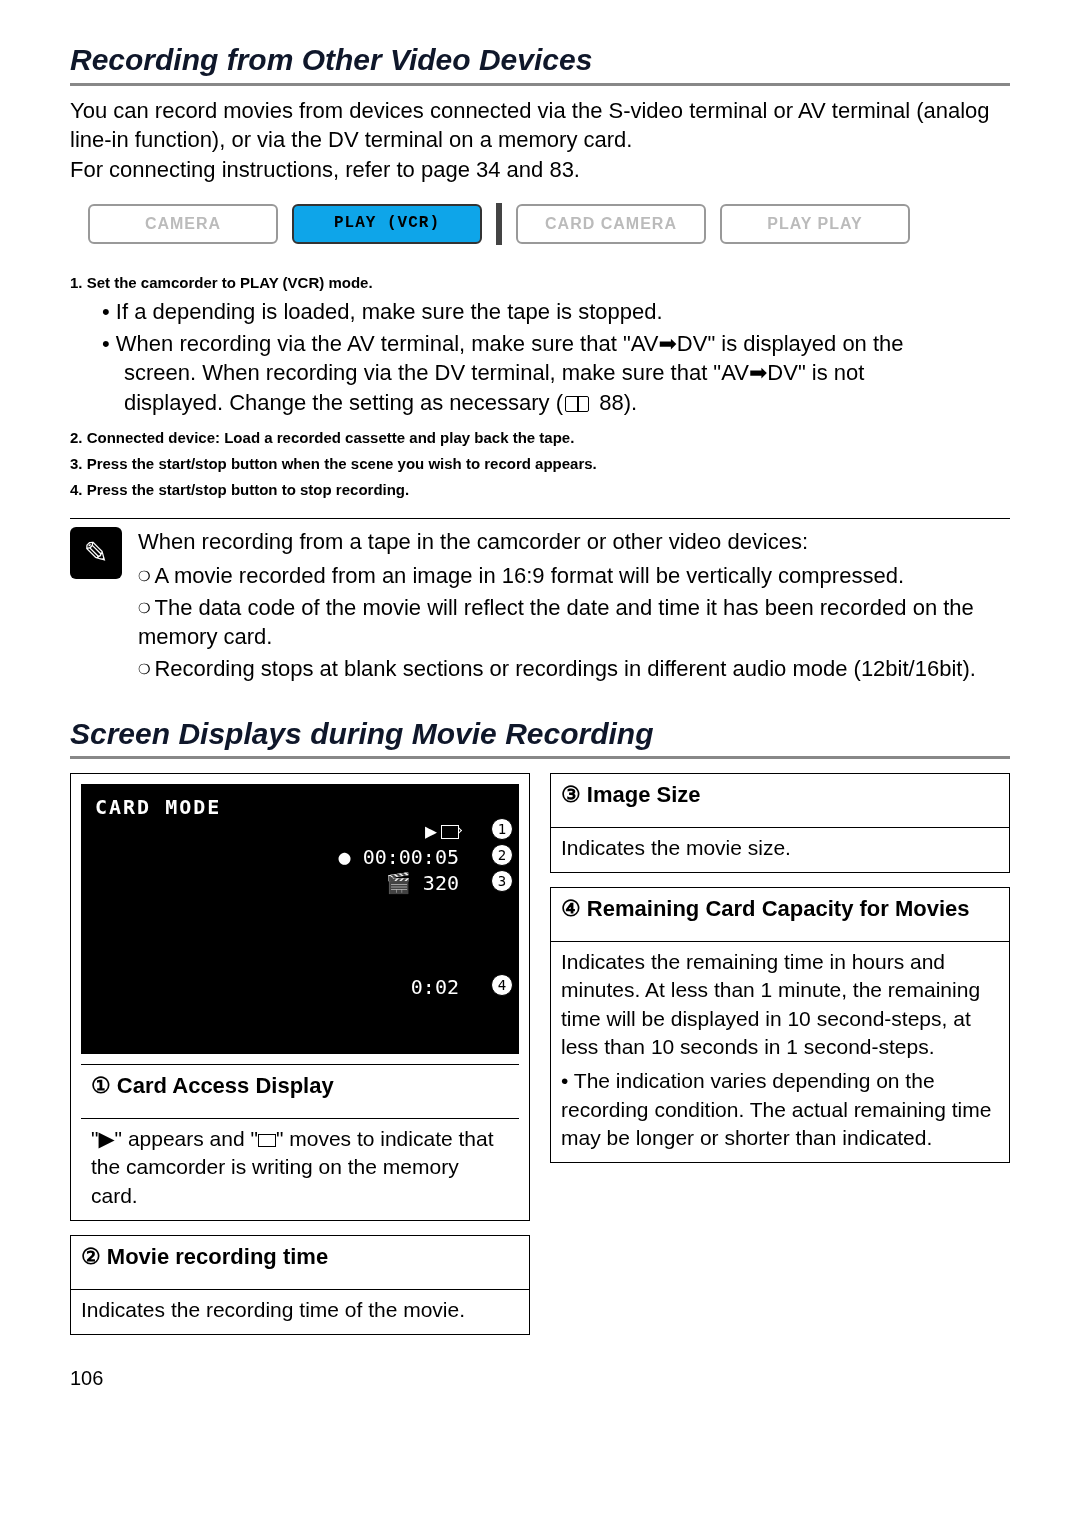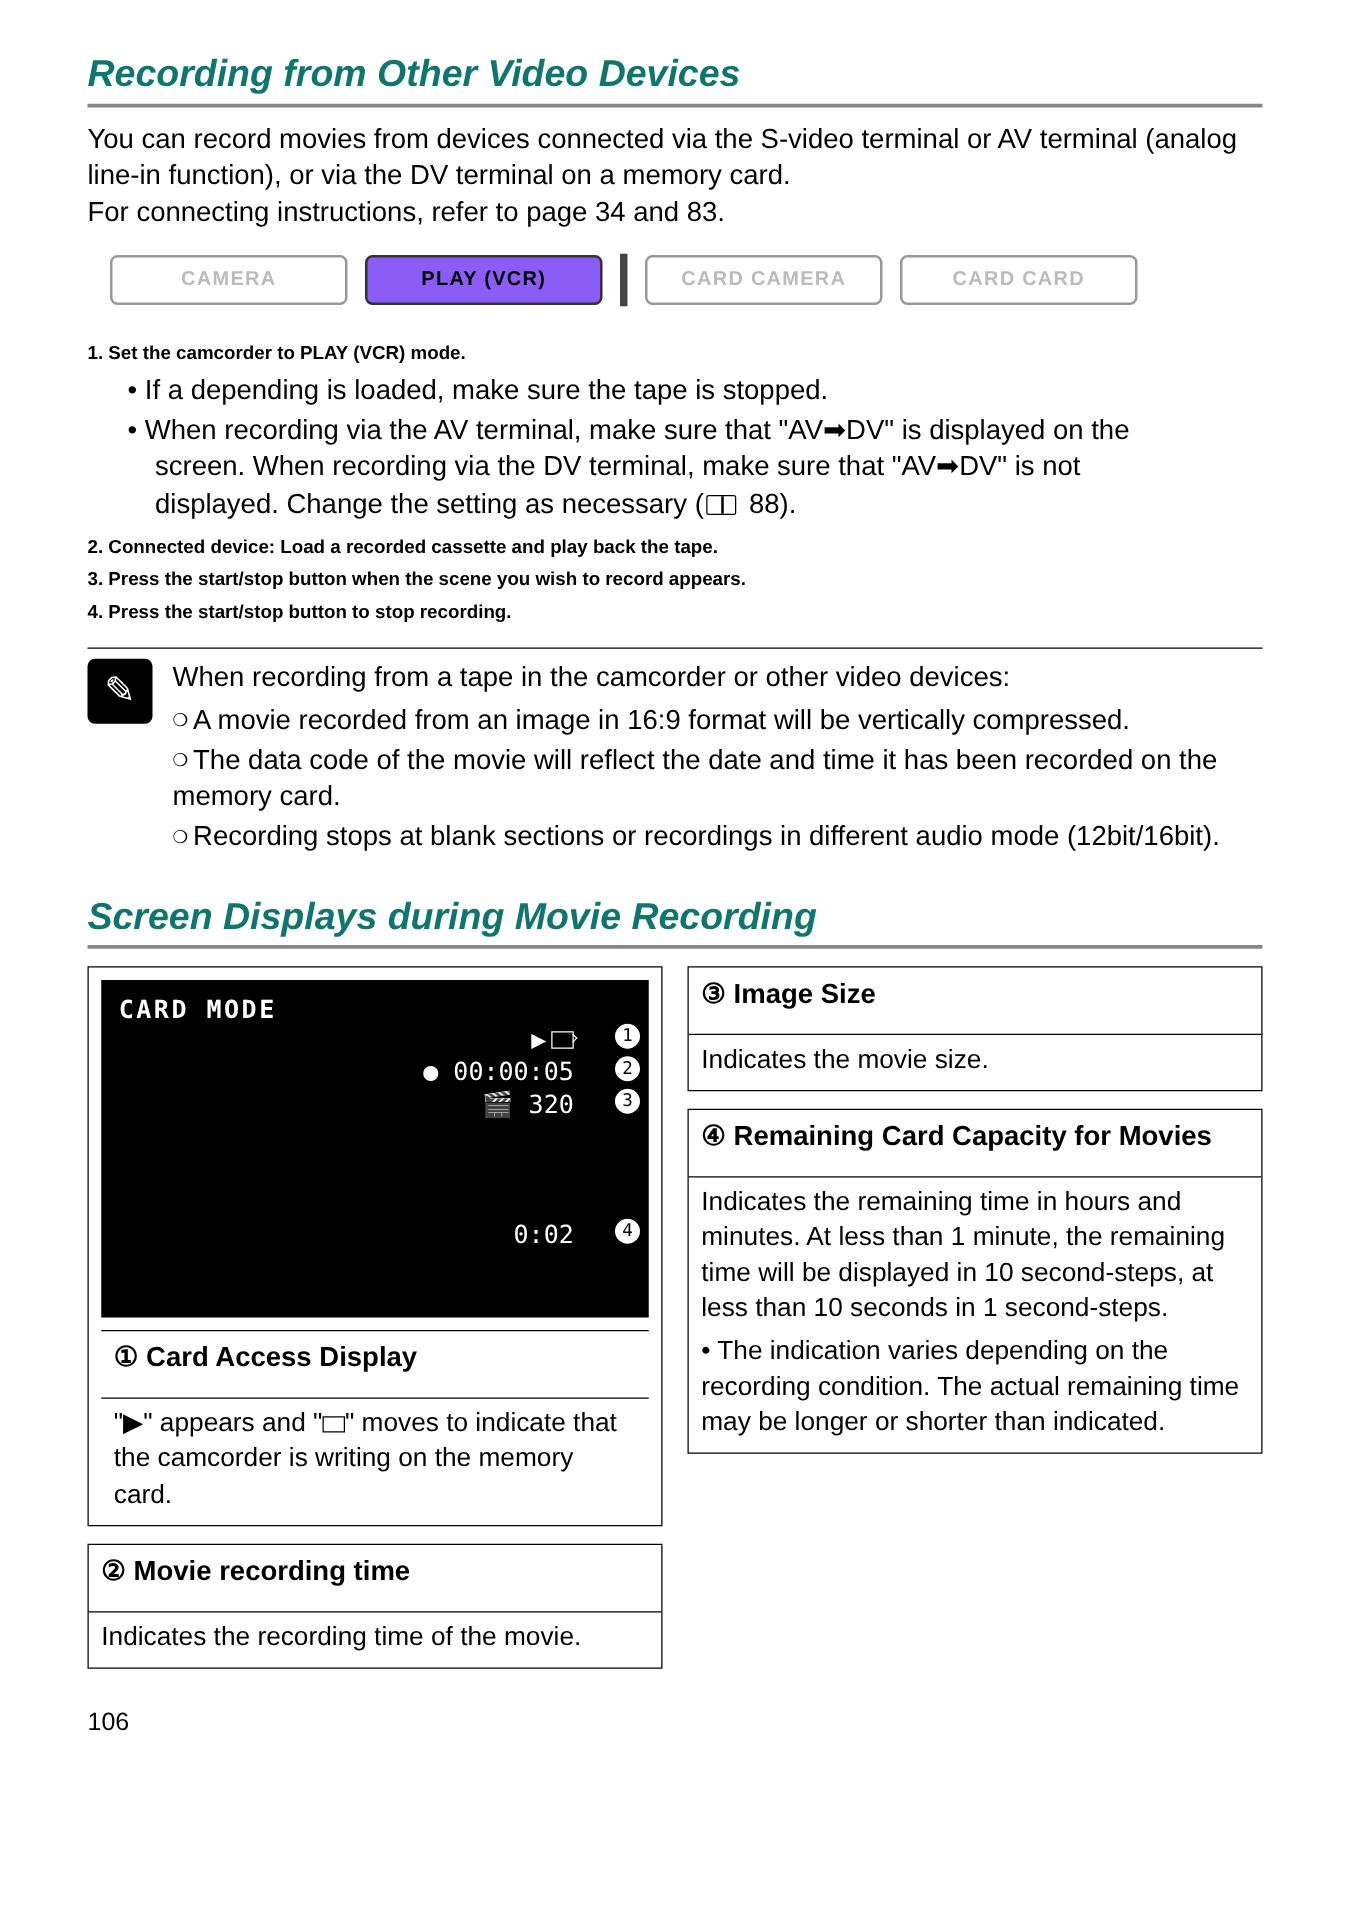--- a/index.html
+++ b/index.html
@@ -10,21 +10,21 @@
     width: 1080px;
     margin: 0 auto;
     padding: 40px 70px 20px 70px;
     font-size: 22px;
     line-height: 1.35;
   }
   .section-heading {
     font-weight: bold;
     font-size: 30px;
     font-style: italic;
-    color: #0f766e;
+    color: #0f172a;
     border-bottom: 3px solid #888;
     padding-bottom: 2px;
     margin-bottom: 10px;
   }
   .intro { margin-bottom: 18px; }
   .modes-row {
     display: flex;
     align-items: center;
     gap: 14px;
     margin: 18px 0 28px 18px;
@@ -36,21 +36,21 @@
     height: 40px;
     display: flex;
     align-items: center;
     justify-content: center;
     font-weight: bold;
     letter-spacing: 1px;
     font-size: 16px;
     text-align: center;
   }
   .mode-faded { color: #bbb; }
-  .mode-active { color: #000; background:#8b5cf6; border-color:#333; }
+  .mode-active { color: #000; background:#0ea5e9; border-color:#333;font-family:Liberation Mono, monospace; }
   .vbar { width: 6px; height: 42px; background: #444; }
   ol.steps { list-style: none; counter-reset: step; margin-left: 0; }
   ol.steps > li { margin-bottom: 6px; }
   .step-head { font-weight: bold; font-size: 15px; }
   ul.bullets { list-style: none; margin: 4px 0 10px 32px; }
   ul.bullets li::before { content: "• "; }
   ul.bullets li { margin-bottom: 2px; }
   .sub-indent { margin-left: 22px; display:block; }
   .note-block {
     display: flex;
@@ -120,21 +120,21 @@
 <div class="intro">
   <span>You can record movies from devices connected via the S-video terminal or AV terminal (analog line-in function), or via the DV terminal on a memory card.</span><br>
   <span>For connecting instructions, refer to page 34 and 83.</span>
 </div>
 
 <div class="modes-row">
   <div class="mode-box mode-faded">CAMERA</div>
   <div class="mode-box mode-active">PLAY (VCR)</div>
   <div class="vbar"></div>
   <div class="mode-box mode-faded">CARD CAMERA</div>
-  <div class="mode-box mode-faded">CARD CARD</div>
+  <div class="mode-box mode-faded">PLAY PLAY</div>
 </div>
 
 <ol class="steps">
   <li>
     <div class="step-head">1. Set the camcorder to PLAY (VCR) mode.</div>
     <ul class="bullets">
       <li>If a depending is loaded, make sure the tape is stopped.</li>
       <li>
         <span>When recording via the AV terminal, make sure that "AV➡DV" is displayed on the</span>
         <span class="sub-indent">screen. When recording via the DV terminal, make sure that "AV➡DV" is not</span>

